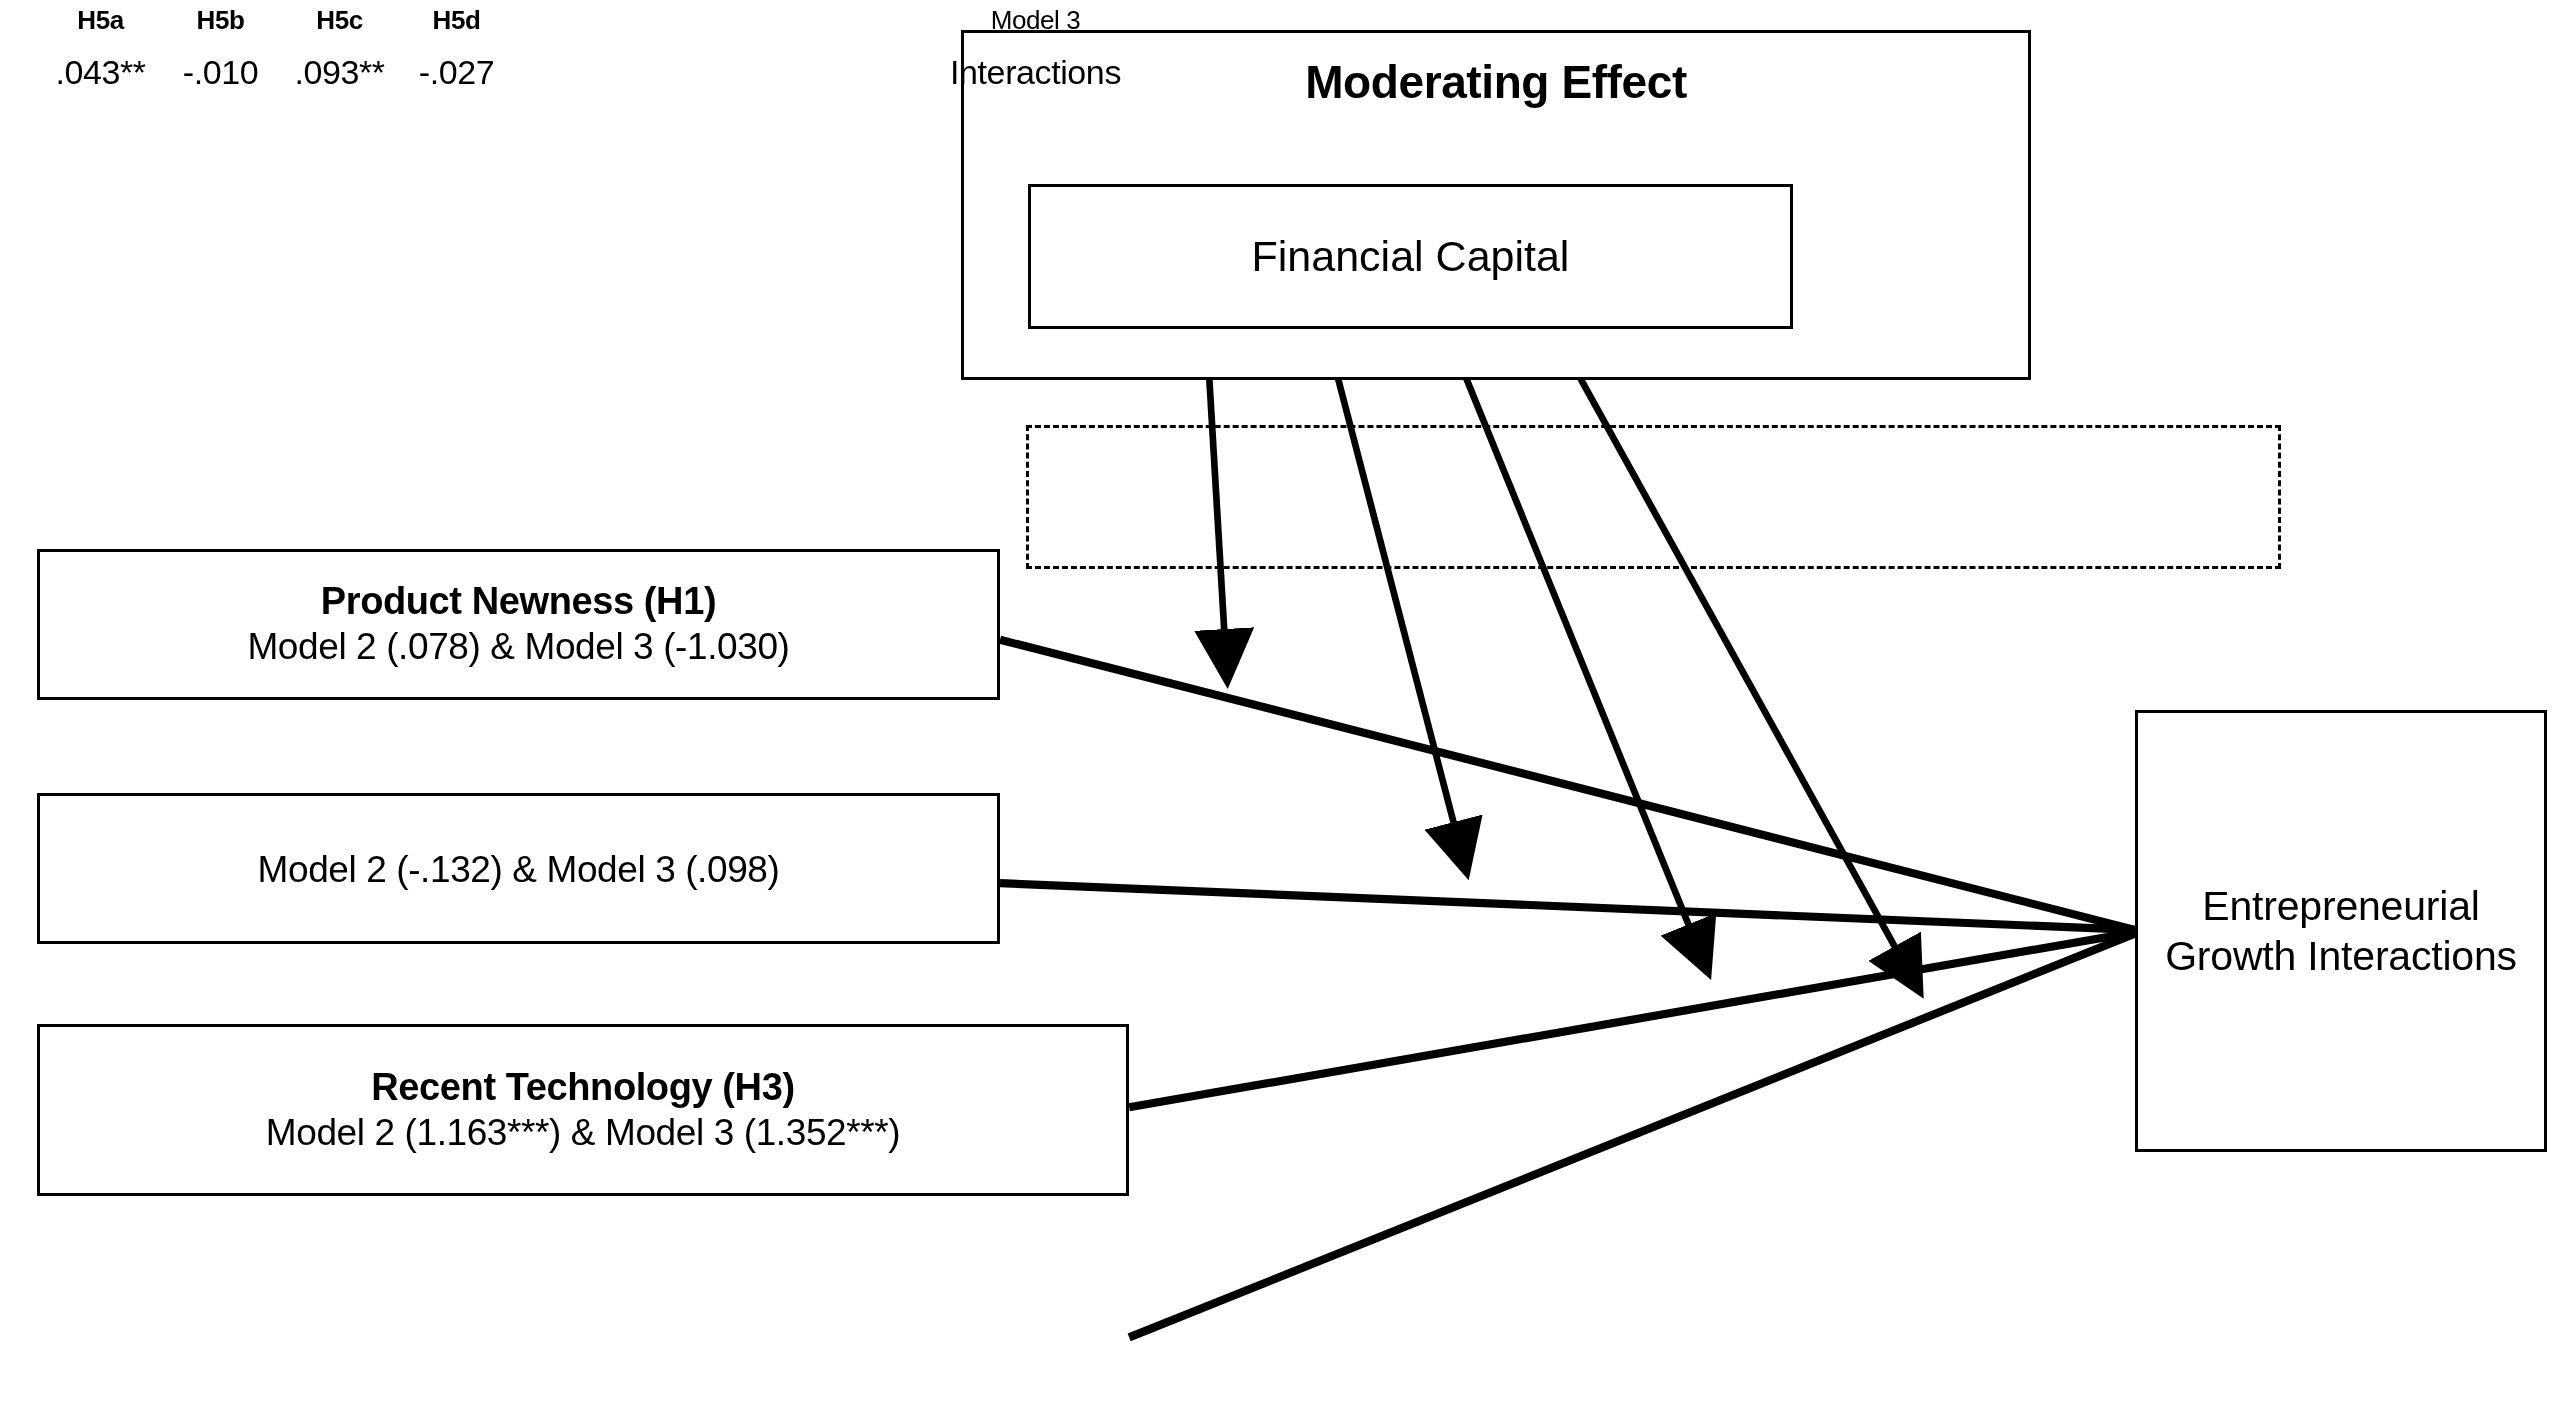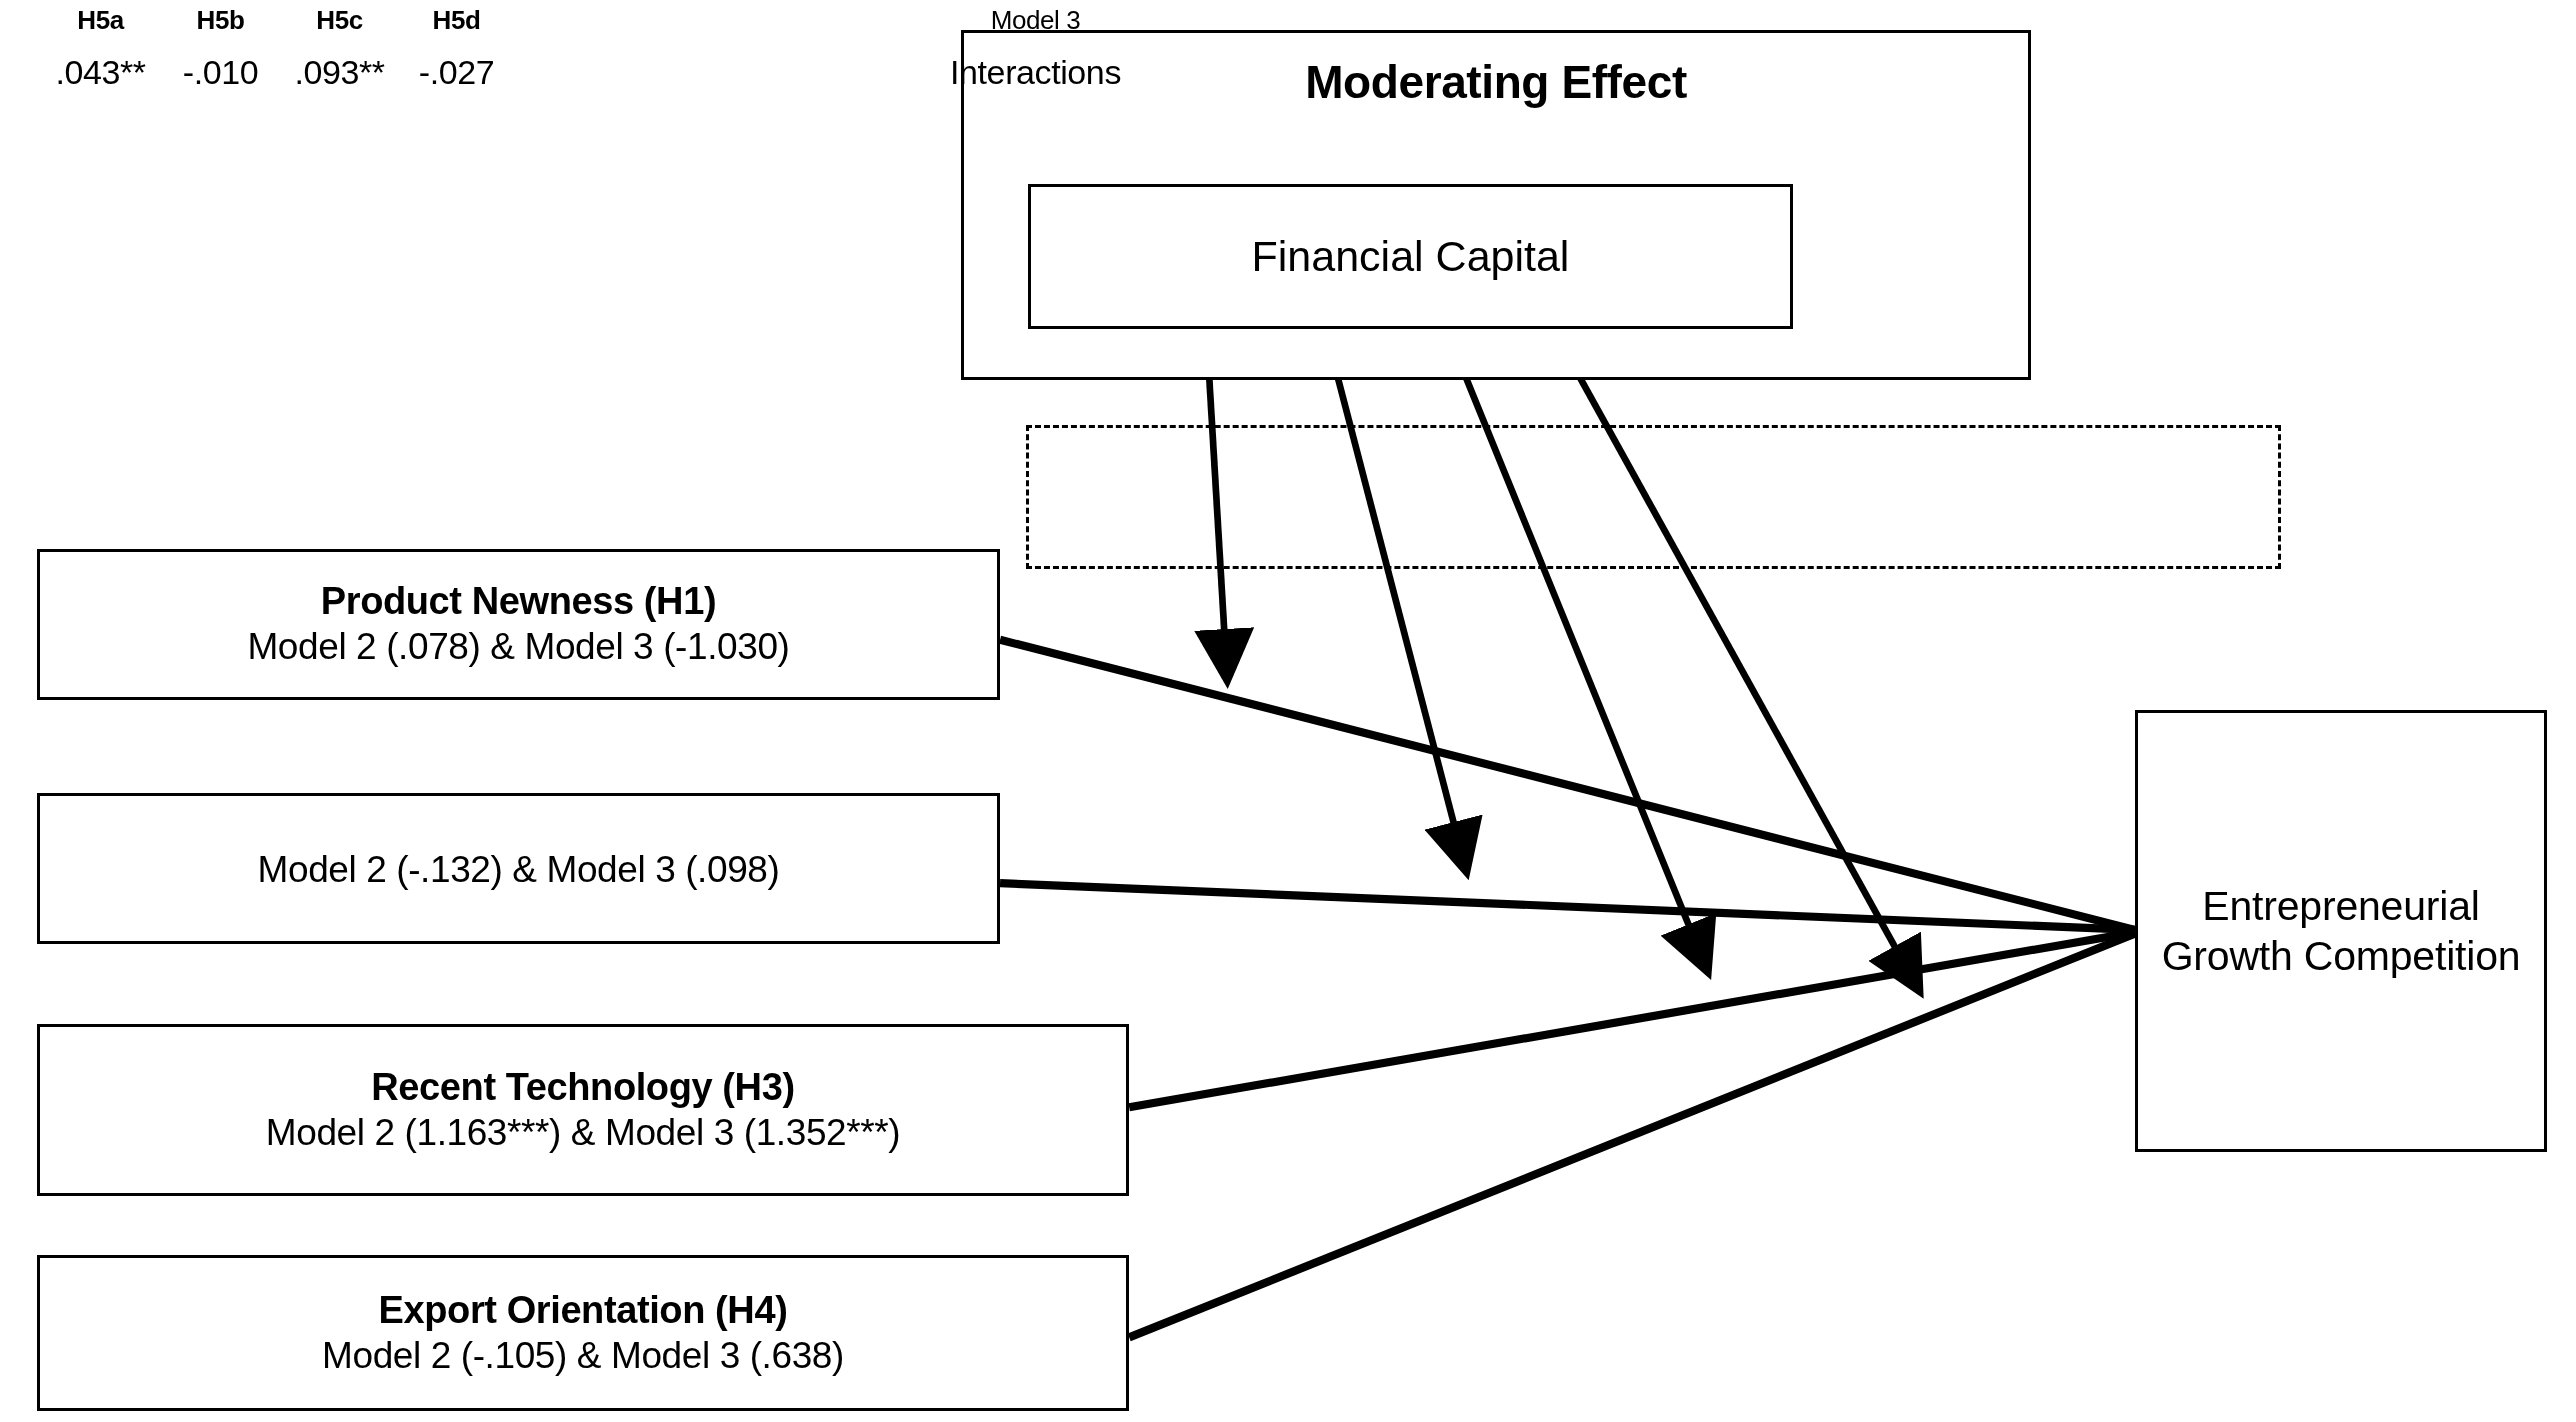--- a/index.html
+++ b/index.html
@@ -216,23 +216,19 @@
 
   <div class="box" id="box-h2">
     <div class="predictor-sub">Model 2 (-.132) &amp; Model 3 (.098)</div>
   </div>
 
   <div class="box" id="box-h3">
     <div class="predictor-title">Recent Technology (H3)</div>
     <div class="predictor-sub">Model 2 (1.163***) &amp; Model 3 (1.352***)</div>
   </div>
 
-  <div class="box" id="box-h4">
-    <div class="predictor-title">Export Orientation (H4)</div>
-    <div class="predictor-sub">Model 2 (-.105) &amp; Model 3 (.638)</div>
-  </div>
 
   <div class="box" id="box-outcome">
-    <div id="outcome-label">Entrepreneurial Growth Competition</div>
+    <div id="outcome-label">Entrepreneurial Growth Interactions</div>
   </div>
 
 </div>
 
 
 </body></html>

